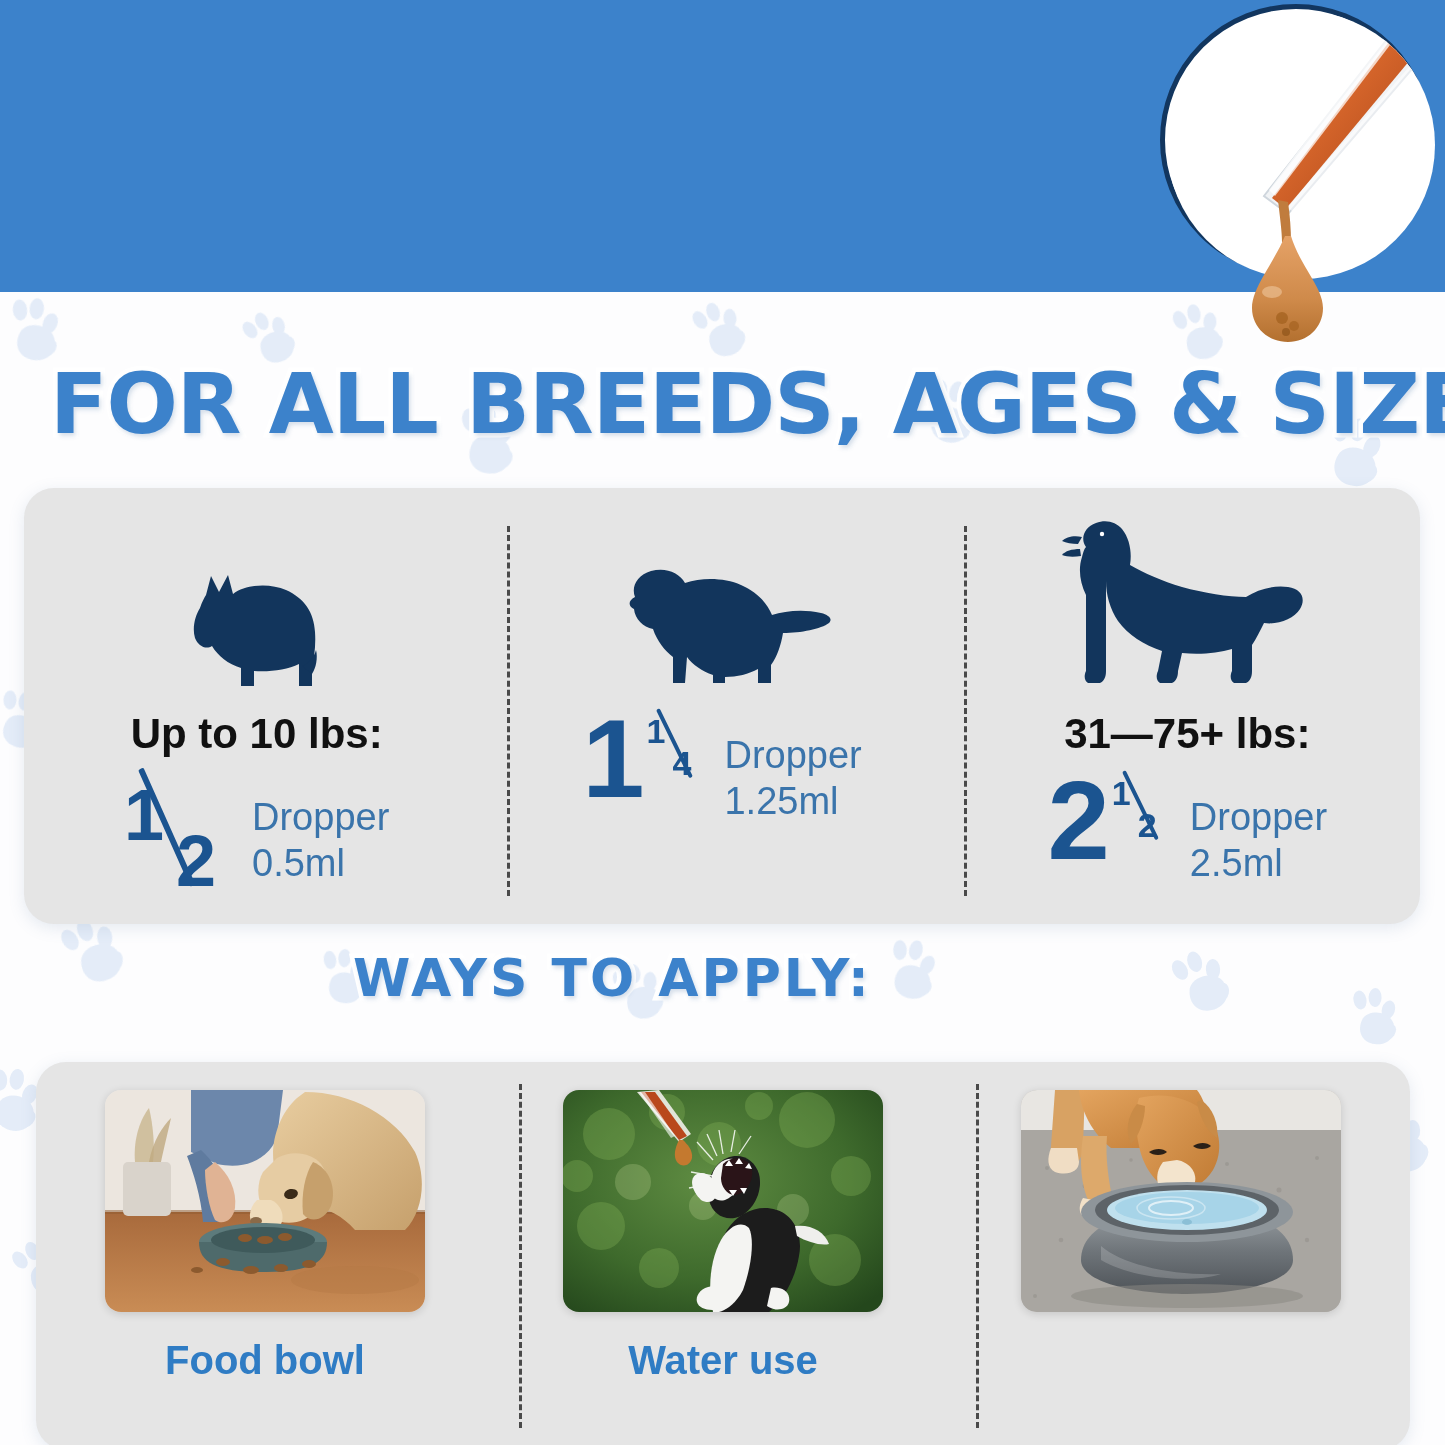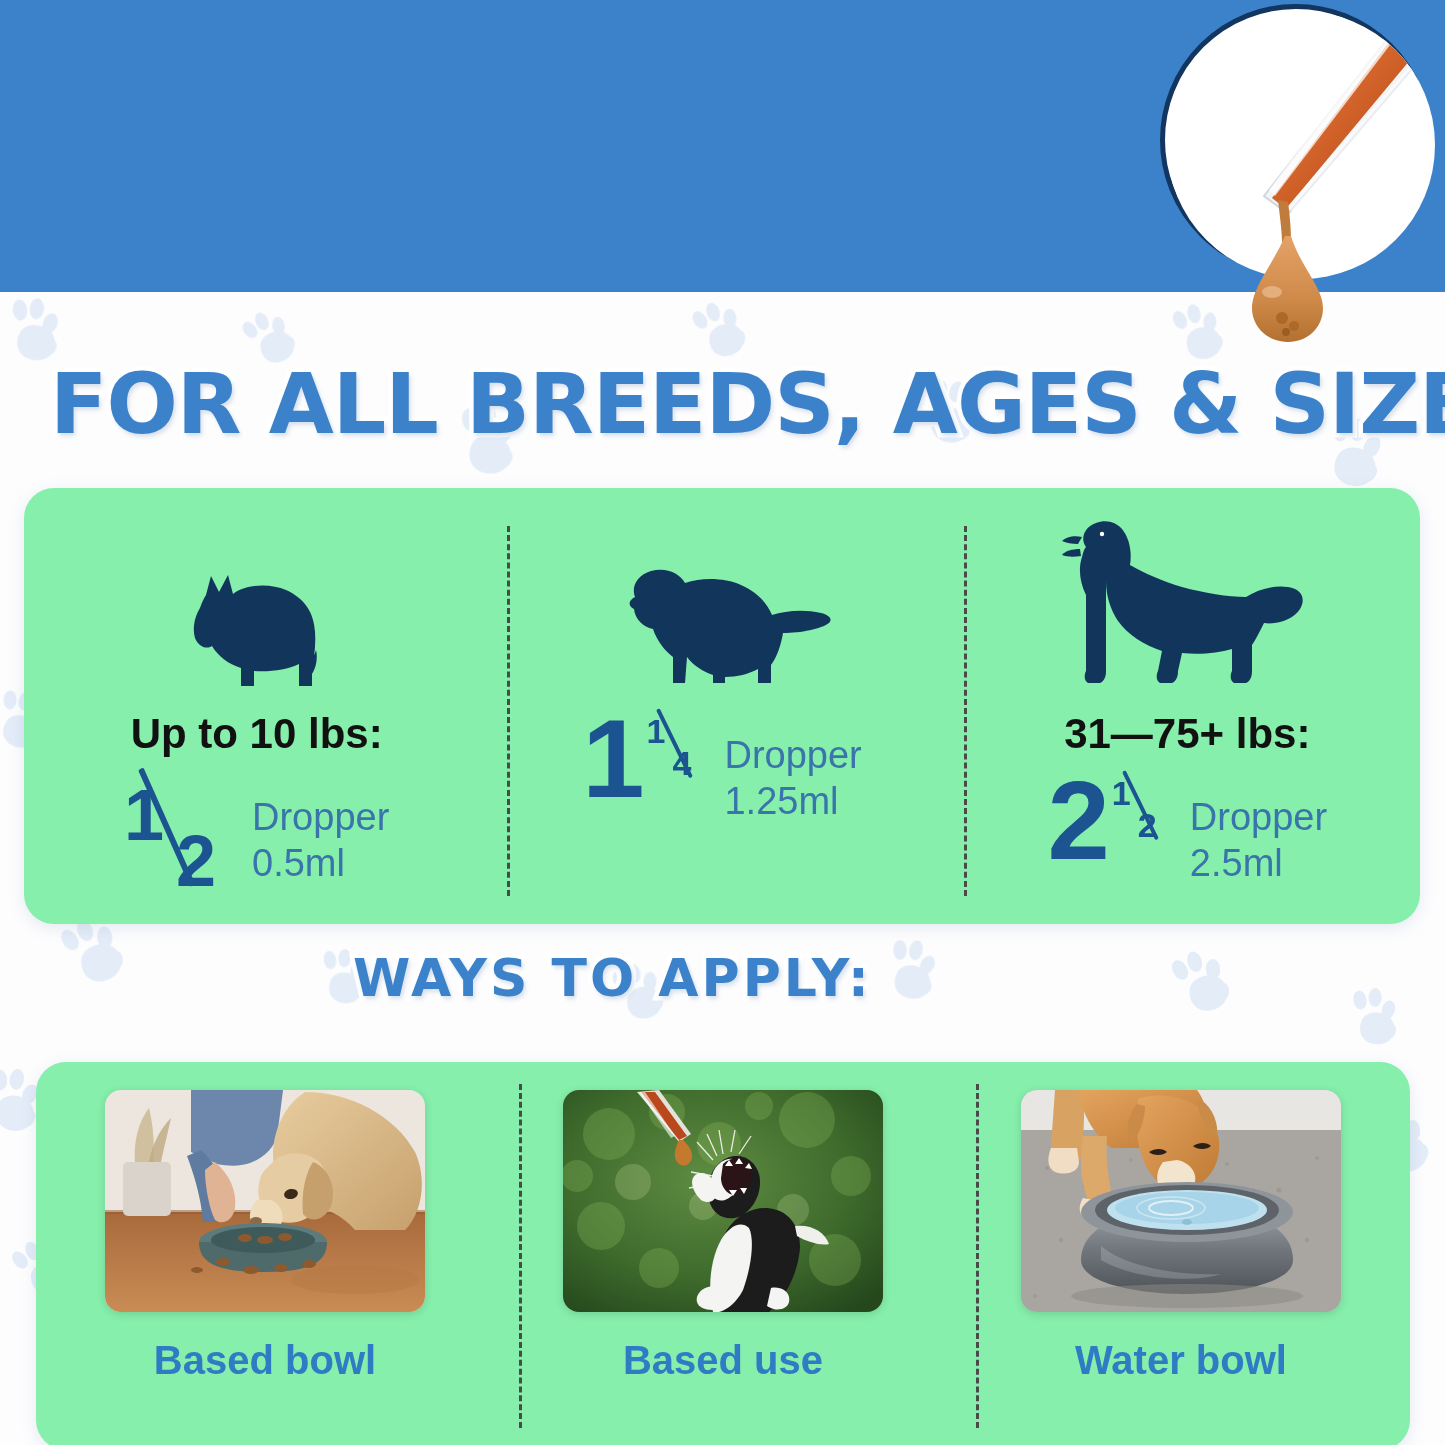--- a/index.html
+++ b/index.html
@@ -82,21 +82,21 @@
   }
   #apply-heading {
     left:353px; top:948px;
     font-size:52px;
     letter-spacing:3px;
   }
 
   
   .card {
     position:absolute;
-    background:#86efac;
+    background:#e5e5e5;
     border-radius:30px;
     box-shadow:0 4px 16px rgba(100,130,170,0.16);
     z-index:2;
   }
   #dose-card {
     left:24px; top:488px;
     width:1396px; height:436px;
   }
   #apply-card {
     left:36px; top:1062px;
@@ -536,21 +536,21 @@
             <ellipse cx="180" cy="147" rx="7" ry="4"></ellipse>
             <ellipse cx="118" cy="172" rx="7" ry="4"></ellipse>
             <ellipse cx="146" cy="180" rx="8" ry="4"></ellipse>
             <ellipse cx="176" cy="178" rx="7" ry="4"></ellipse>
             <ellipse cx="204" cy="174" rx="7" ry="4"></ellipse>
             <ellipse cx="92" cy="180" rx="6" ry="3"></ellipse>
           </g>
           <ellipse cx="250" cy="190" rx="64" ry="14" fill="#b57a46" opacity="0.5"></ellipse>
         </svg>
       </div>
-      <div class="apply-label">Based bowl</div>
+      <div class="apply-label">Food bowl</div>
     </div>
 
     <div class="apply-col">
       <div class="photo">
         <svg viewBox="0 0 320 222" preserveAspectRatio="xMidYMid slice">
           <defs>
             <radialGradient id="bokehG" cx="45%" cy="40%" r="75%">
               <stop offset="0%" stop-color="#5f8c42"></stop>
                 <stop offset="60%" stop-color="#3e6a2c"></stop>
               <stop offset="100%" stop-color="#24471c"></stop>
@@ -623,21 +623,21 @@
 
           <path d="M138 110 C 128 100, 126 88, 134 84 C 142 80, 152 88, 154 98
                    C 156 108, 148 116, 138 110 Z" fill="#f4f4f2"></path>
 
           <path d="M152 196 C 140 196, 132 204, 134 212 C 136 220, 150 222, 160 218 Z" fill="#f4f4f2"></path>
           <path d="M208 198 C 218 196, 228 202, 226 212 C 224 220, 212 222, 204 216 Z" fill="#f4f4f2"></path>
 
           <path d="M232 136 C 248 134, 262 142, 266 154 C 258 156, 244 152, 234 146 Z" fill="#efefec"></path>
         </svg>
       </div>
-      <div class="apply-label">Based use</div>
+      <div class="apply-label">Water use</div>
     </div>
 
     <div class="apply-col">
       <div class="photo">
         <svg viewBox="0 0 320 222" preserveAspectRatio="xMidYMid slice">
           <defs>
             <linearGradient id="steelG" x1="0" y1="0" x2="0" y2="1">
               <stop offset="0%" stop-color="#9aa0a4"></stop>
                 <stop offset="50%" stop-color="#6f757a"></stop>
               <stop offset="100%" stop-color="#4e5358"></stop>
@@ -702,17 +702,16 @@
           <ellipse cx="166" cy="118" rx="72" ry="16" fill="#a7d4e8"></ellipse>
 
           <ellipse cx="150" cy="118" rx="22" ry="7" fill="none" stroke="#ffffff" stroke-width="2" opacity="0.65"></ellipse>
           <ellipse cx="150" cy="118" rx="34" ry="11" fill="none" stroke="#ffffff" stroke-width="1.6" opacity="0.4"></ellipse>
           <ellipse cx="166" cy="132" rx="5" ry="3" fill="#7fb6cf" opacity="0.7"></ellipse>
 
           <path d="M80 156 C 100 174, 150 186, 200 184 C 168 194, 110 188, 80 170 Z" fill="#ffffff" opacity="0.18"></path>
           <ellipse cx="166" cy="206" rx="116" ry="12" fill="#8b8884" opacity="0.55"></ellipse>
         </svg>
       </div>
-      <div class="apply-label">Water bowl</div>
     </div>
 
   </div>
 </div>
 
 </body></html>

